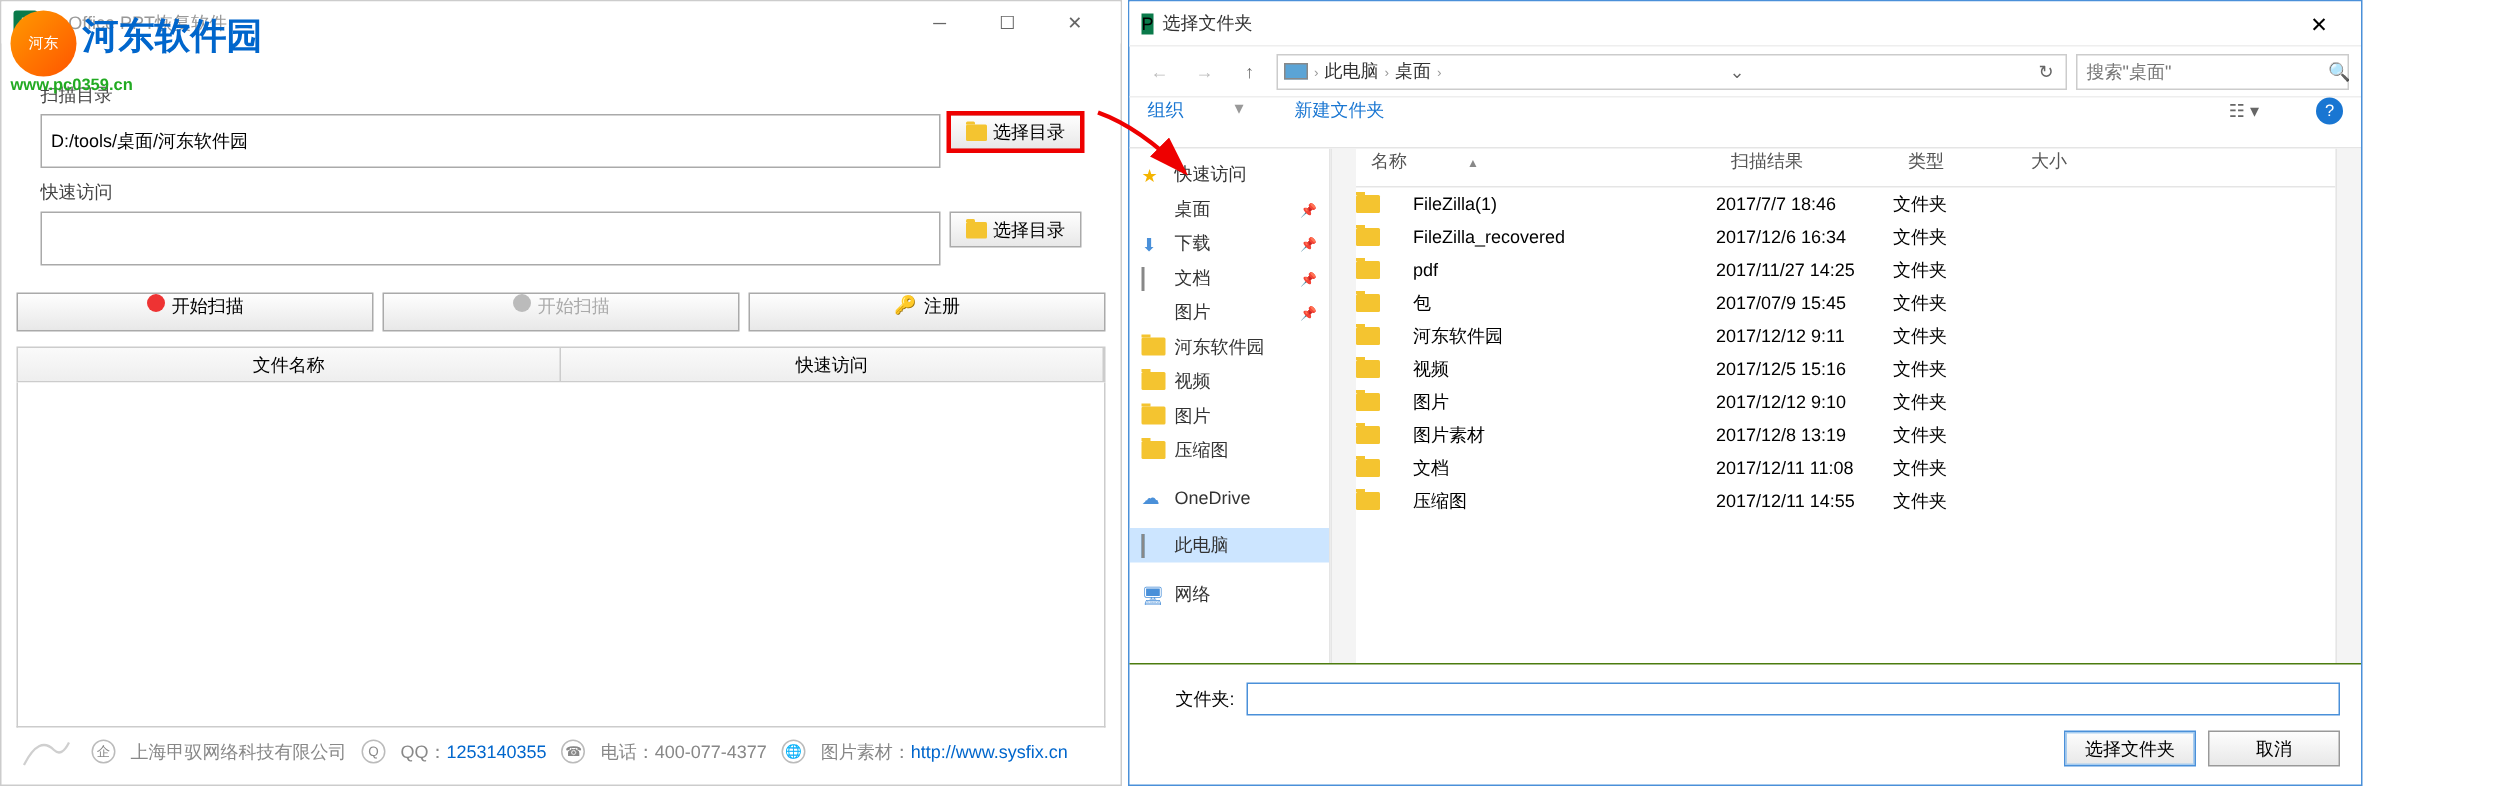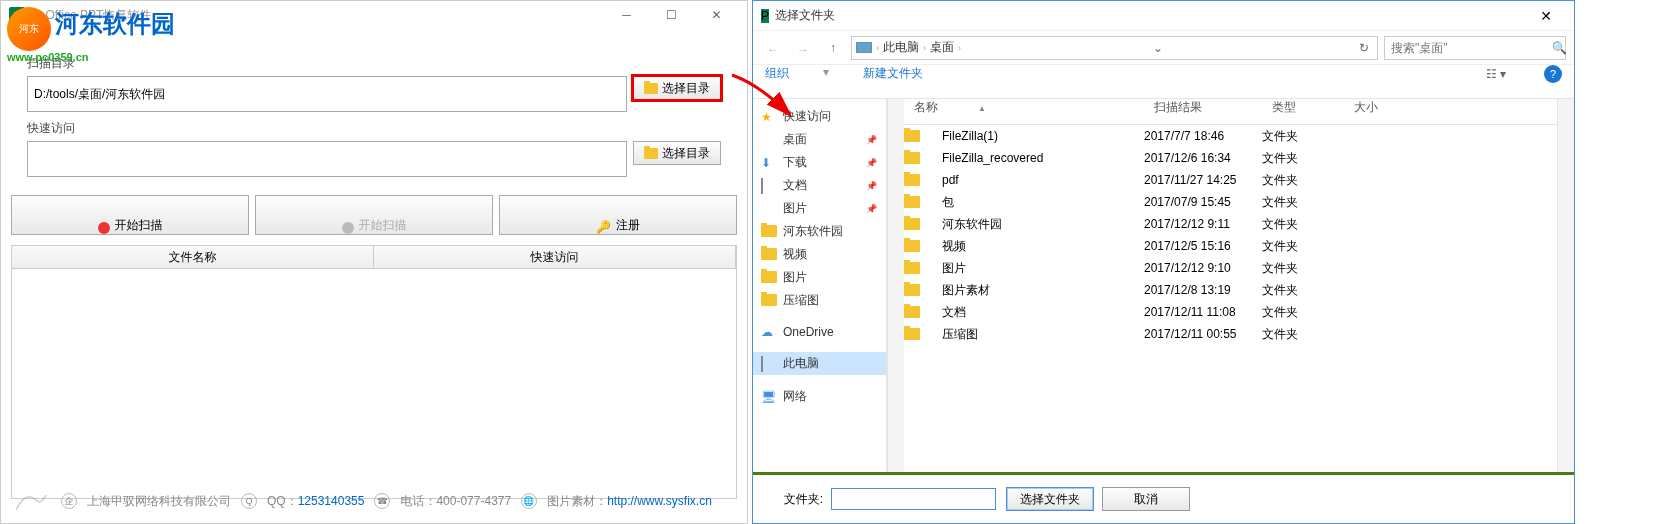--- a/index.html
+++ b/index.html
@@ -18,21 +18,21 @@
 .section{padding:6px 26px}
 .section-label{color:#444;margin-bottom:4px;display:block}
 .path-row{display:flex;gap:6px;margin-bottom:8px}
 .path-input{flex:1;height:36px;border:1px solid #aaa;padding:0 6px;background:#fff}
 .browse-btn{height:24px;padding:0 10px;border:1px solid #aaa;background:linear-gradient(#fefefe,#e8e8e8);display:flex;align-items:center;gap:4px;cursor:pointer}
 .folder-glyph{width:14px;height:11px;background:#f4c430;border-radius:1px;display:inline-block;position:relative}
 .folder-glyph:before{content:"";position:absolute;top:-2px;left:0;width:6px;height:2px;background:#f4c430;border-radius:1px 1px 0 0}
 .red-highlight{outline:3px solid #e00;outline-offset:-1px}
 .red-arrow{position:absolute;top:70px;left:730px;z-index:20;pointer-events:none}
 .action-row{display:flex;gap:6px;padding:4px 10px}
-.action-btn{flex:1;height:40px;border:1px solid #aaa;background:linear-gradient(#fefefe,#e8e8e8);display:flex;align-items:flex-end;justify-content:center;gap:5px;cursor:pointer}
+.action-btn{flex:1;height:26px;border:1px solid #aaa;background:linear-gradient(#fefefe,#e8e8e8);display:flex;align-items:flex-start;justify-content:center;gap:5px;cursor:pointer}
 .action-btn.disabled{color:#aaa}
 .icon-dot{width:12px;height:12px;border-radius:50%;display:inline-block}
 .icon-dot.red{background:#e33}
 .icon-dot.gray{background:#bbb}
 .table-header{display:flex;background:linear-gradient(#fafafa,#eee);border:1px solid #ccc;margin:6px 10px 0 10px;height:24px}
 .table-header div{flex:1;display:flex;align-items:center;justify-content:center;border-right:1px solid #ccc}
 .table-body{margin:0 10px;border:1px solid #ccc;border-top:none;height:230px;background:#fff}
 .footer{position:absolute;bottom:6px;left:10px;right:10px;display:flex;align-items:center;gap:10px;color:#888;font-size:11px}
 .footer .logo{width:40px;height:32px;opacity:.4}
 .footer .circ{width:16px;height:16px;border:1px solid #bbb;border-radius:50%;display:inline-flex;align-items:center;justify-content:center;font-size:9px;color:#888}
@@ -75,21 +75,21 @@
 .col-name{width:240px}
 .col-date{width:118px}
 .col-type{width:82px}
 .col-size{width:80px}
 .sort-arrow{font-size:8px;color:#888;margin-left:40px}
 .file-rows{flex:1;overflow-y:auto}
 .file-row{display:flex;height:22px;align-items:center}
 .file-row .col-name{display:flex;align-items:center;gap:22px}
 .fr-folder{width:16px;height:12px;background:#f4c430;border-radius:1px;display:inline-block;position:relative}
 .fr-folder:before{content:"";position:absolute;top:-2px;left:0;width:6px;height:2px;background:#f4c430}
-.dlg-bottom{border-top:3px solid #4d7c0f;padding:12px 14px;display:flex;flex-direction:row;gap:10px}
+.dlg-bottom{border-top:1px solid #4d7c0f;padding:12px 14px;display:flex;flex-direction:column;gap:10px}
 .fn-row{display:flex;align-items:center;gap:8px}
 .fn-label{width:56px;text-align:right}
 .fn-input{flex:1;height:22px;border:1px solid #4a90d9;padding:0 4px}
 .btn-row{display:flex;justify-content:flex-end;gap:8px}
 .dlg-btn{width:88px;height:24px;border:1px solid #999;background:linear-gradient(#fdfdfd,#e8e8e8);display:flex;align-items:center;justify-content:center}
 .dlg-btn.primary{border:1px solid #4a90d9;box-shadow:0 0 0 1px #a7cdf0 inset}
 .scroll-stub{width:17px;background:#f4f4f4;border-left:1px solid #e5e5e5}
 .key-icon{color:#4a90d9}
 </style>
 </head>
@@ -356,21 +356,21 @@
             </div>
             <div class="col-date">2017/12/11 11:08</div>
             <div class="col-type">文件夹</div>
             <div class="col-size"></div>
           </div>
           <div class="file-row">
             <div class="col-name">
               <span class="fr-folder"></span>
               <span>压缩图</span>
             </div>
-            <div class="col-date">2017/12/11 00:55</div>
+            <div class="col-date">2017/12/11 14:55</div>
             <div class="col-type">文件夹</div>
             <div class="col-size"></div>
           </div>
         </div>
     </div>
     <div class="scroll-stub"></div>
   </div>
 
   <div class="dlg-bottom">
     <div class="fn-row">

